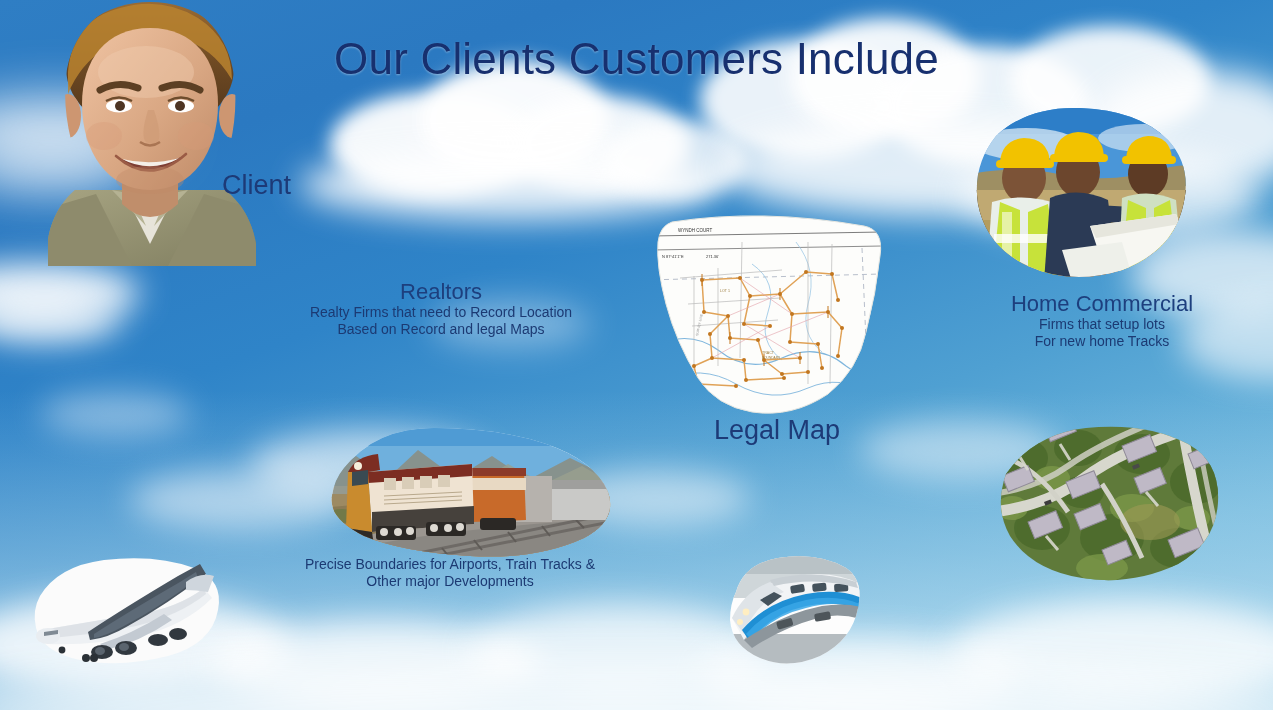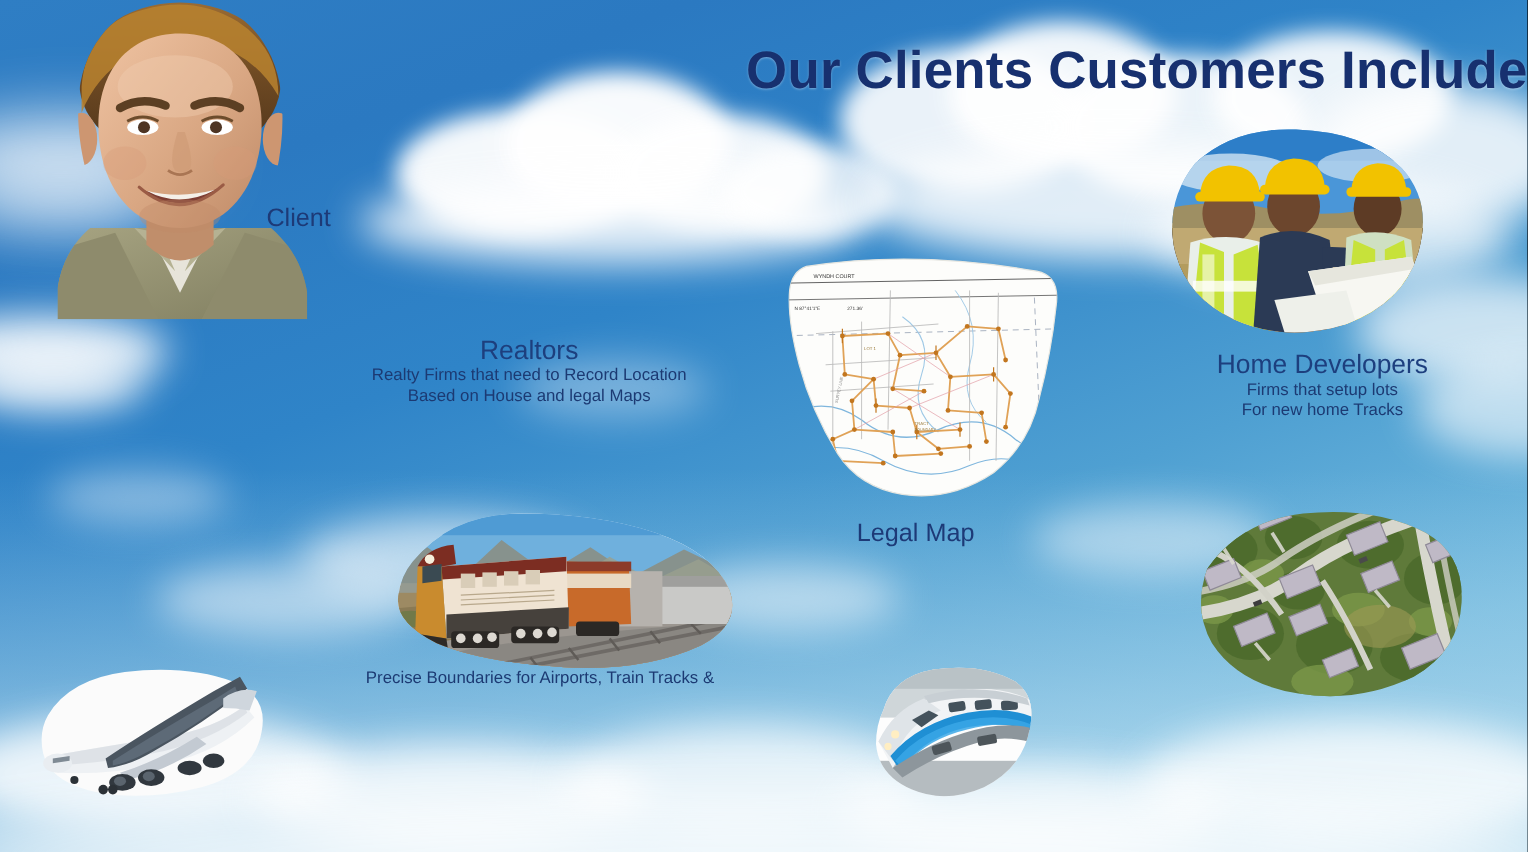--- a/index.html
+++ b/index.html
@@ -28,23 +28,23 @@
     border-radius:50%;
     filter:blur(9px);
   }
   .cloud.soft{filter:blur(16px);}
   .cloud.vsoft{filter:blur(26px);}
 
   
   .title{
     position:absolute;
     left:0;right:0;top:34px;
-    text-align:right;
+    text-align:center;
     font-size:44px;
-    font-weight:bold;
+    font-weight:normal;
     color:#17306f;
     letter-spacing:.2px;
     text-shadow:0 1px 2px rgba(255,255,255,.35);
   }
   .blk{position:absolute;text-align:center;color:#1d3a77;}
   .blk .head{
     font-size:22px;
     font-weight:400;
     color:#1d3f7e;
     line-height:1.08;
@@ -52,21 +52,21 @@
   }
   .blk .sub{
     font-size:14px;
     font-weight:400;
     color:#1c3a73;
     line-height:1.22;
     white-space:nowrap;
   }
   .caption{
     position:absolute;
-    font-size:21px;
+    font-size:27px;
     color:#1d3a77;
     white-space:nowrap;
   }
 
   .photo-portrait{
     position:absolute;
     left:42px;top:-6px;width:216px;height:272px;
   }
   .logo-house{position:absolute;left:62px;top:288px;width:202px;height:152px;}
   .map-legal{position:absolute;left:632px;top:208px;width:266px;height:212px;}
@@ -194,21 +194,21 @@
       </g>
     </svg>
   </div>
 
   <div class="caption" style="left:222px;top:170px;">Client</div>
 
 
   <div class="blk" style="left:206px;top:280px;width:470px;">
     <div class="head">Realtors</div>
     <div class="sub">Realty Firms that need to Record Location</div>
-    <div class="sub">Based on House and legal Maps</div>
+    <div class="sub">Based on Record and legal Maps</div>
   </div>
 
   <div class="map-legal">
     <svg viewBox="0 0 266 212" xmlns="http://www.w3.org/2000/svg" aria-label="legal survey map">
       <defs>
         <clipPath id="clipMap">
           <path d="M40 14 Q130 0 232 18 Q252 22 248 48 Q244 86 234 124
                    Q226 162 196 186 Q160 210 120 204 Q84 198 66 170
                    Q44 134 34 96 Q24 58 26 34 Q28 18 40 14 Z"></path>
         </clipPath>
@@ -308,21 +308,21 @@
         </g>
 
         <text x="88" y="84" font-family="Liberation Sans, sans-serif" font-size="3.6" fill="#9a7a3a">LOT 1</text>
         <text x="130" y="146" font-family="Liberation Sans, sans-serif" font-size="3.6" fill="#9a7a3a">TRACT</text>
         <text x="130" y="151" font-family="Liberation Sans, sans-serif" font-size="3.2" fill="#9a7a3a">BOUNDARY</text>
         <text x="66" y="128" font-family="Liberation Sans, sans-serif" font-size="3.4" fill="#8a8a8a" transform="rotate(-78 66 128)">SURVEY LINE</text>
       </g>
     </svg>
   </div>
 
-  <div class="caption" style="left:714px;top:415px;margin-top:18px;">Legal Map</div>
+  <div class="caption" style="left:714px;top:415px;">Legal Map</div>
 
   <div class="pic-workers">
     <svg viewBox="0 0 238 182" xmlns="http://www.w3.org/2000/svg" aria-label="construction workers with blueprints">
       <defs>
         <clipPath id="clipWork">
           <path d="M34 36 Q66 6 118 8 Q176 10 206 40 Q232 68 220 110
                    Q208 152 160 170 Q110 186 66 166 Q24 146 16 104 Q10 66 34 36 Z"></path>
         </clipPath>
       </defs>
       <path d="M34 36 Q66 6 118 8 Q176 10 206 40 Q232 68 220 110
@@ -375,21 +375,21 @@
         </g>
 
         <path d="M128 126 L214 114 L232 158 L146 180 Z" fill="#f7f7f2"></path>
         <path d="M128 126 L214 114 L218 124 L134 138 Z" fill="#e6e6dd"></path>
         <path d="M100 150 L160 142 L170 176 L110 182 Z" fill="#eef0ea"></path>
       </g>
     </svg>
   </div>
 
   <div class="blk" style="left:942px;top:292px;width:320px;">
-    <div class="head">Home Developers</div>
+    <div class="head">Home Commercial</div>
     <div class="sub">Firms that setup lots</div>
     <div class="sub">For new home Tracks</div>
   </div>
 
   <div class="pic-aerial">
     <svg viewBox="0 0 248 168" xmlns="http://www.w3.org/2000/svg" aria-label="aerial view of housing tract">
       <defs>
         <clipPath id="clipAerial">
           <path d="M24 56 Q52 16 104 10 Q164 4 206 26 Q238 44 236 84
                    Q234 124 196 146 Q150 168 100 160 Q50 152 28 118 Q12 90 24 56 Z"></path>
@@ -538,20 +538,21 @@
           <circle cx="112" cy="108" r="4"></circle>
             <circle cx="126" cy="108" r="4"></circle>
             <circle cx="138" cy="107" r="4"></circle>
         </g>
       </g>
     </svg>
   </div>
 
   <div class="blk" style="left:190px;top:556px;width:520px;">
     <div class="sub">Precise Boundaries for Airports, Train Tracks &amp;</div>
+    <div class="sub">Other major Developments</div>
   </div>
 
   <div class="pic-plane">
     <svg viewBox="0 0 200 118" xmlns="http://www.w3.org/2000/svg" aria-label="jet airliner">
       <path d="M12 44 Q30 14 76 8 Q128 2 166 16 Q196 28 190 58
                Q184 92 140 104 Q92 116 52 108 Q14 100 8 76 Q4 58 12 44 Z" fill="#fbfbfb"></path>
 
       <path d="M14 78 Q60 70 110 62 Q150 56 176 36 L184 46
                Q156 74 112 84 Q62 94 20 92 Z" fill="#eef1f4"></path>
       <path d="M14 78 Q60 70 110 62 Q150 56 176 36 L178 42

